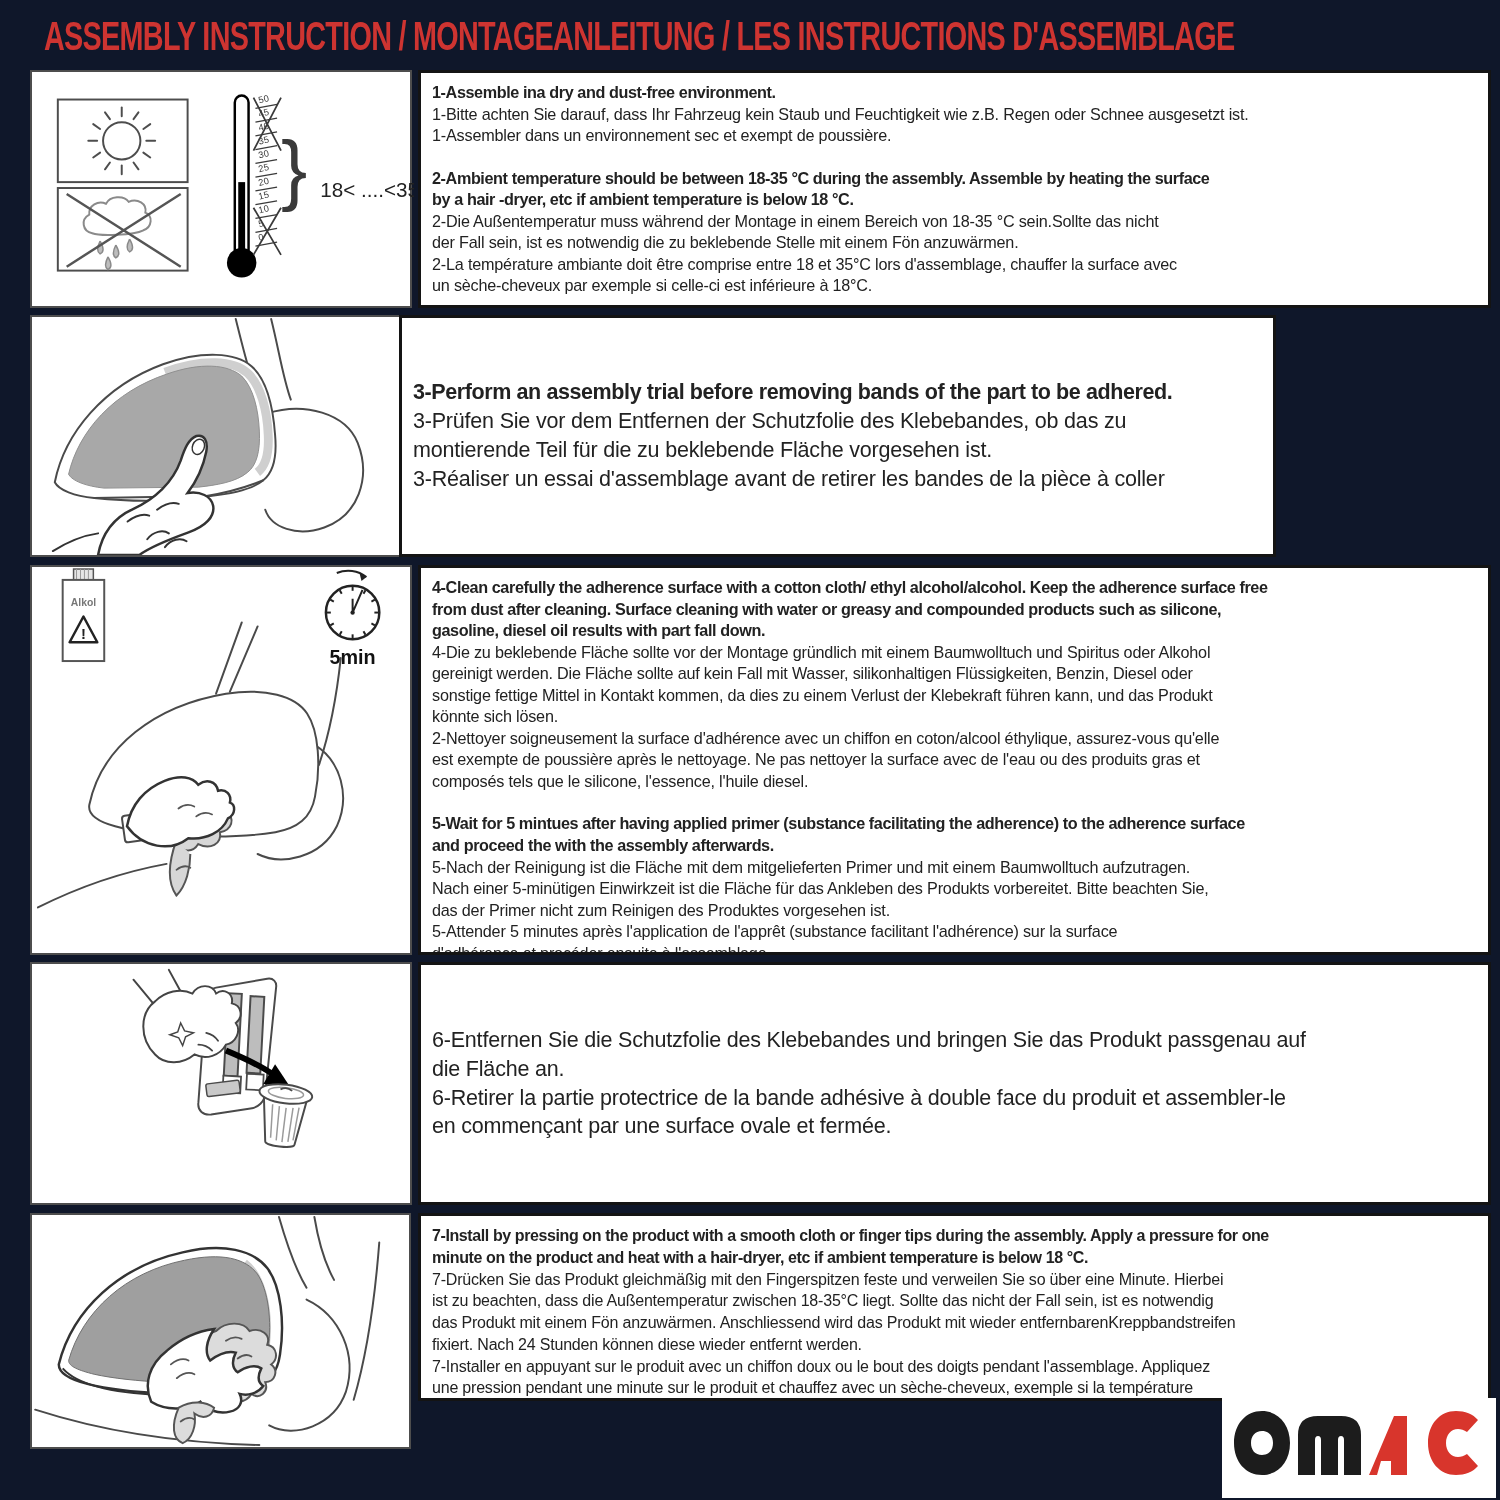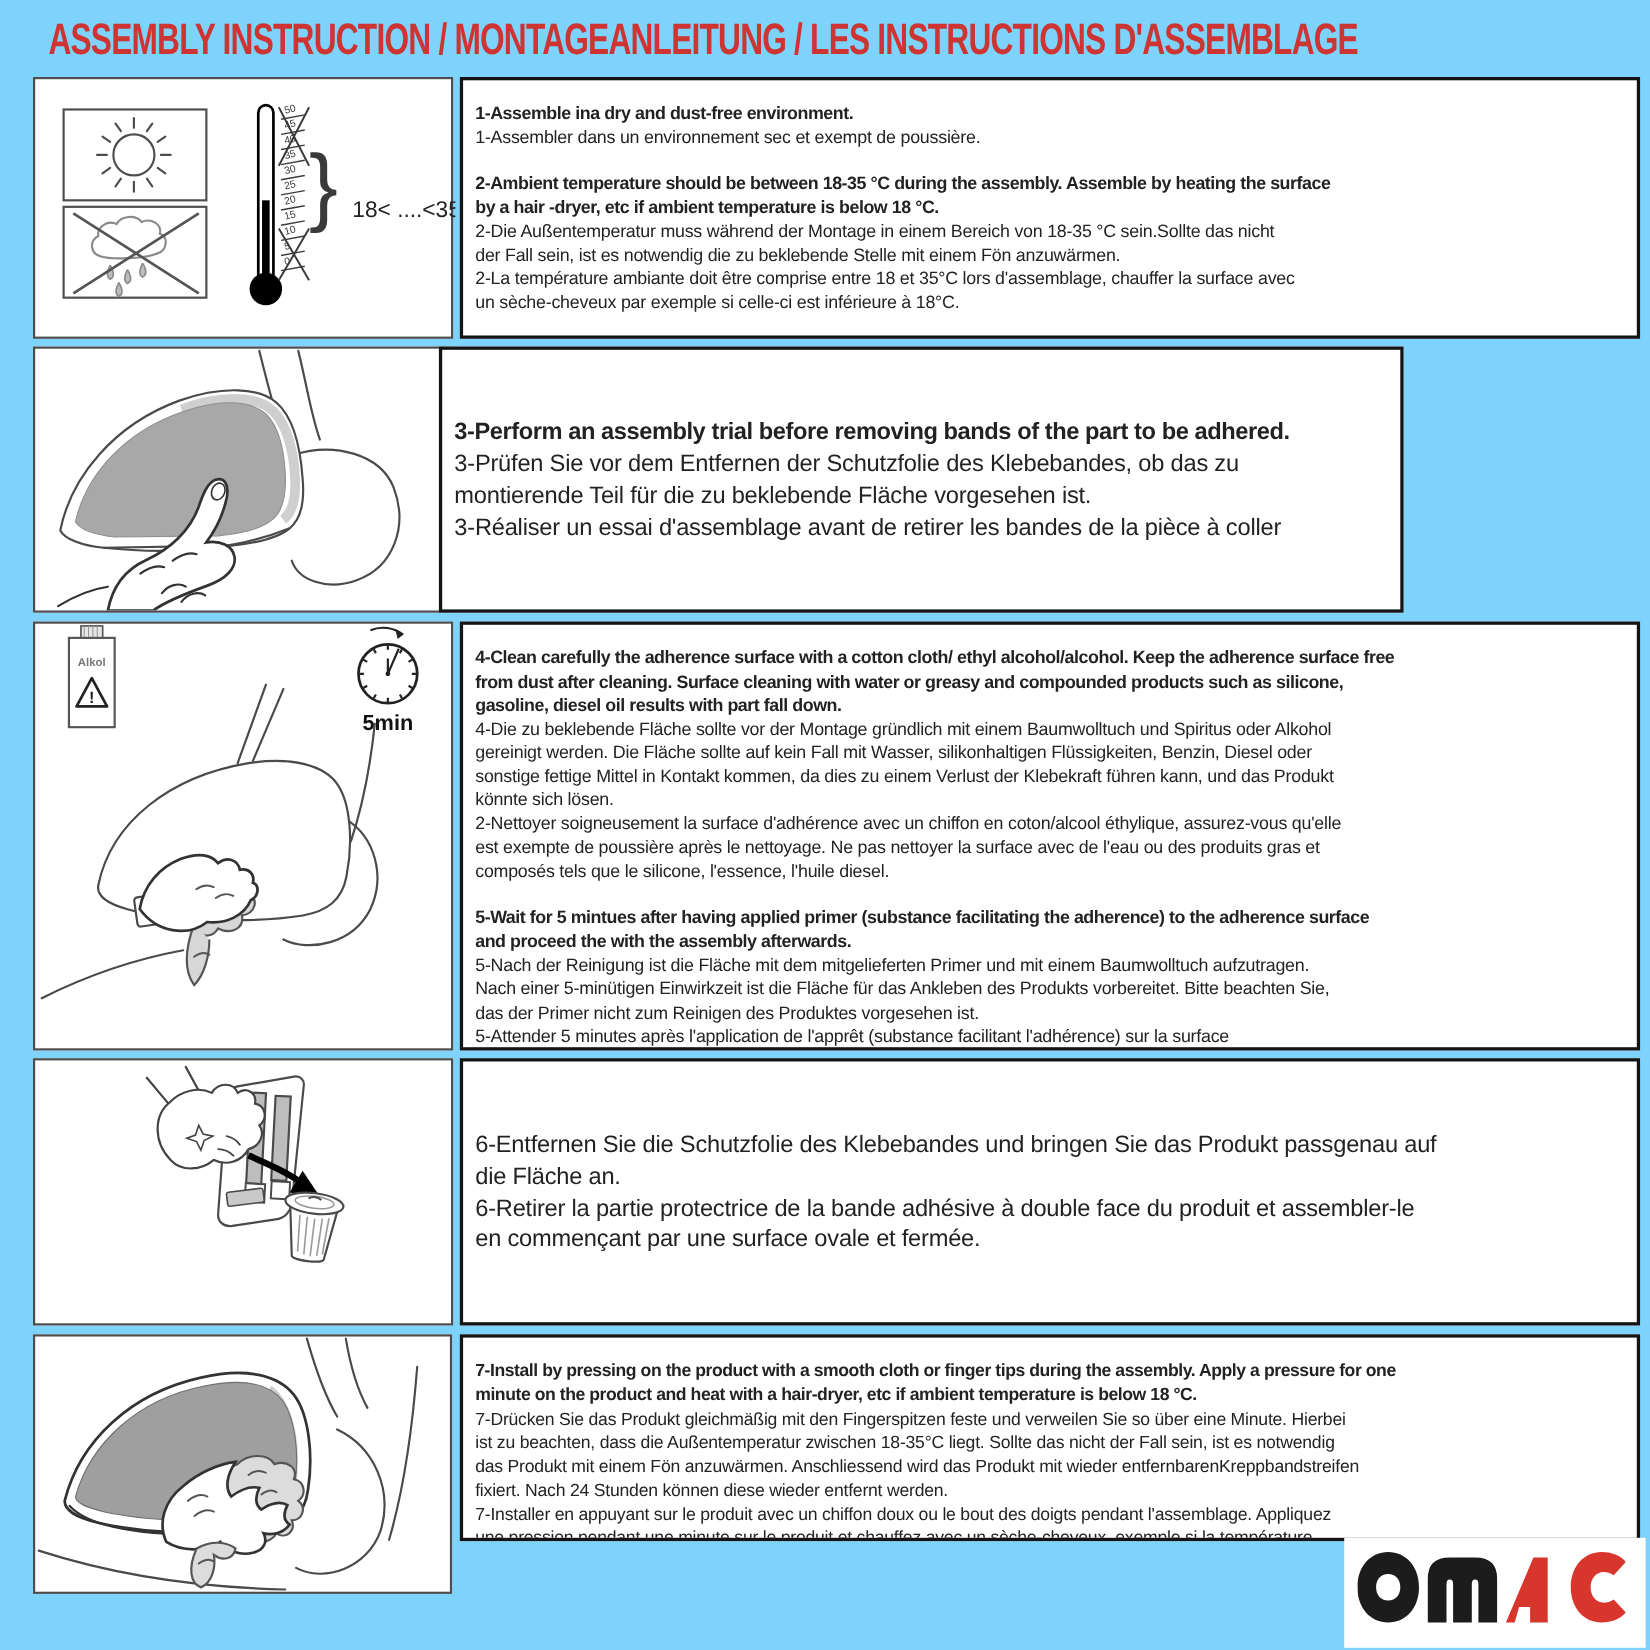--- a/index.html
+++ b/index.html
@@ -1,23 +1,23 @@
 <!DOCTYPE html>
 <html><head>
 <meta charset="utf-8">
 <style>
   html,body{margin:0;padding:0;background:#fff;}
-  .page{position:relative;width:1500px;height:1500px;background:#7dd3fc;overflow:hidden;
+  .page{position:relative;width:1500px;height:1500px;background:#0f172a;overflow:hidden;
         font-family:"Liberation Sans","DejaVu Sans",sans-serif;color:#222;}
   .title{position:absolute;left:44px;top:14px;font-size:40px;font-weight:700;
          letter-spacing:-1px;color:#ce3431;white-space:nowrap;
          transform:scaleX(0.72);transform-origin:left top;}
   .imgbox{position:absolute;border:2px solid #4d4d4d;background:#fff;box-sizing:border-box;}
   .textbox{position:absolute;border:3px solid #141414;background:#fff;box-sizing:border-box;
-           padding:20px 11px;overflow:hidden;}
+           padding:9px 11px;overflow:hidden;}
   .textbox.vcenter{display:flex;flex-direction:column;justify-content:center;}
   .textbox p{margin:0;white-space:pre-line;letter-spacing:-0.2px;}
   .textbox p.b{font-weight:700;letter-spacing:-0.4px;}
   .textbox p.gap{margin-top:21px;}
   .fs-s{font-size:16.2px;line-height:1.33;}
   .fs-m{font-size:16px;line-height:1.36;}
   .fs-l{font-size:21.5px;line-height:1.34;}
   .logo-patch{position:absolute;left:1222px;top:1398px;width:274px;height:100px;background:#fff;}
   .logo{position:absolute;left:1234px;top:1410px;width:244px;height:66px;}
   svg text{font-family:"Liberation Sans","DejaVu Sans",sans-serif;}
@@ -96,20 +96,21 @@
           <path d="M222,26 L250,80 M250,26 L222,80"></path>
           <path d="M222,138 L250,186 M250,138 L222,186"></path>
         </g>
         <text x="250" y="126" font-size="80" fill="#3a3a3a">}</text>
         <text x="290" y="127" font-size="21" fill="#222">18&lt; ....&lt;35 C</text>
       </g>
     </svg>
   </div>
   <div class="textbox fs-s" style="left:418px;top:70px;width:1073px;height:238px">
     <p class="b">1-Assemble ina dry and dust-free environment.</p>
+    <p>1-Bitte achten Sie darauf, dass Ihr Fahrzeug kein Staub und Feuchtigkeit wie z.B. Regen oder Schnee ausgesetzt ist.</p>
     <p>1-Assembler dans un environnement sec et exempt de poussière.</p>
     <p class="b gap">2-Ambient temperature should be between 18-35 °C  during the assembly. Assemble by heating the surface
 by a hair -dryer, etc if ambient temperature is below 18 °C.</p>
     <p>2-Die Außentemperatur muss während der Montage in einem Bereich von 18-35 °C  sein.Sollte das nicht
 der Fall sein, ist es notwendig die zu beklebende Stelle mit einem Fön anzuwärmen.</p>
     <p>2-La température ambiante doit être comprise entre 18 et 35°C lors d'assemblage, chauffer la surface avec
 un sèche-cheveux par exemple si celle-ci est inférieure à 18°C.</p>
   </div>
 
   <div class="imgbox" style="left:30px;top:315px;width:382px;height:242px">

